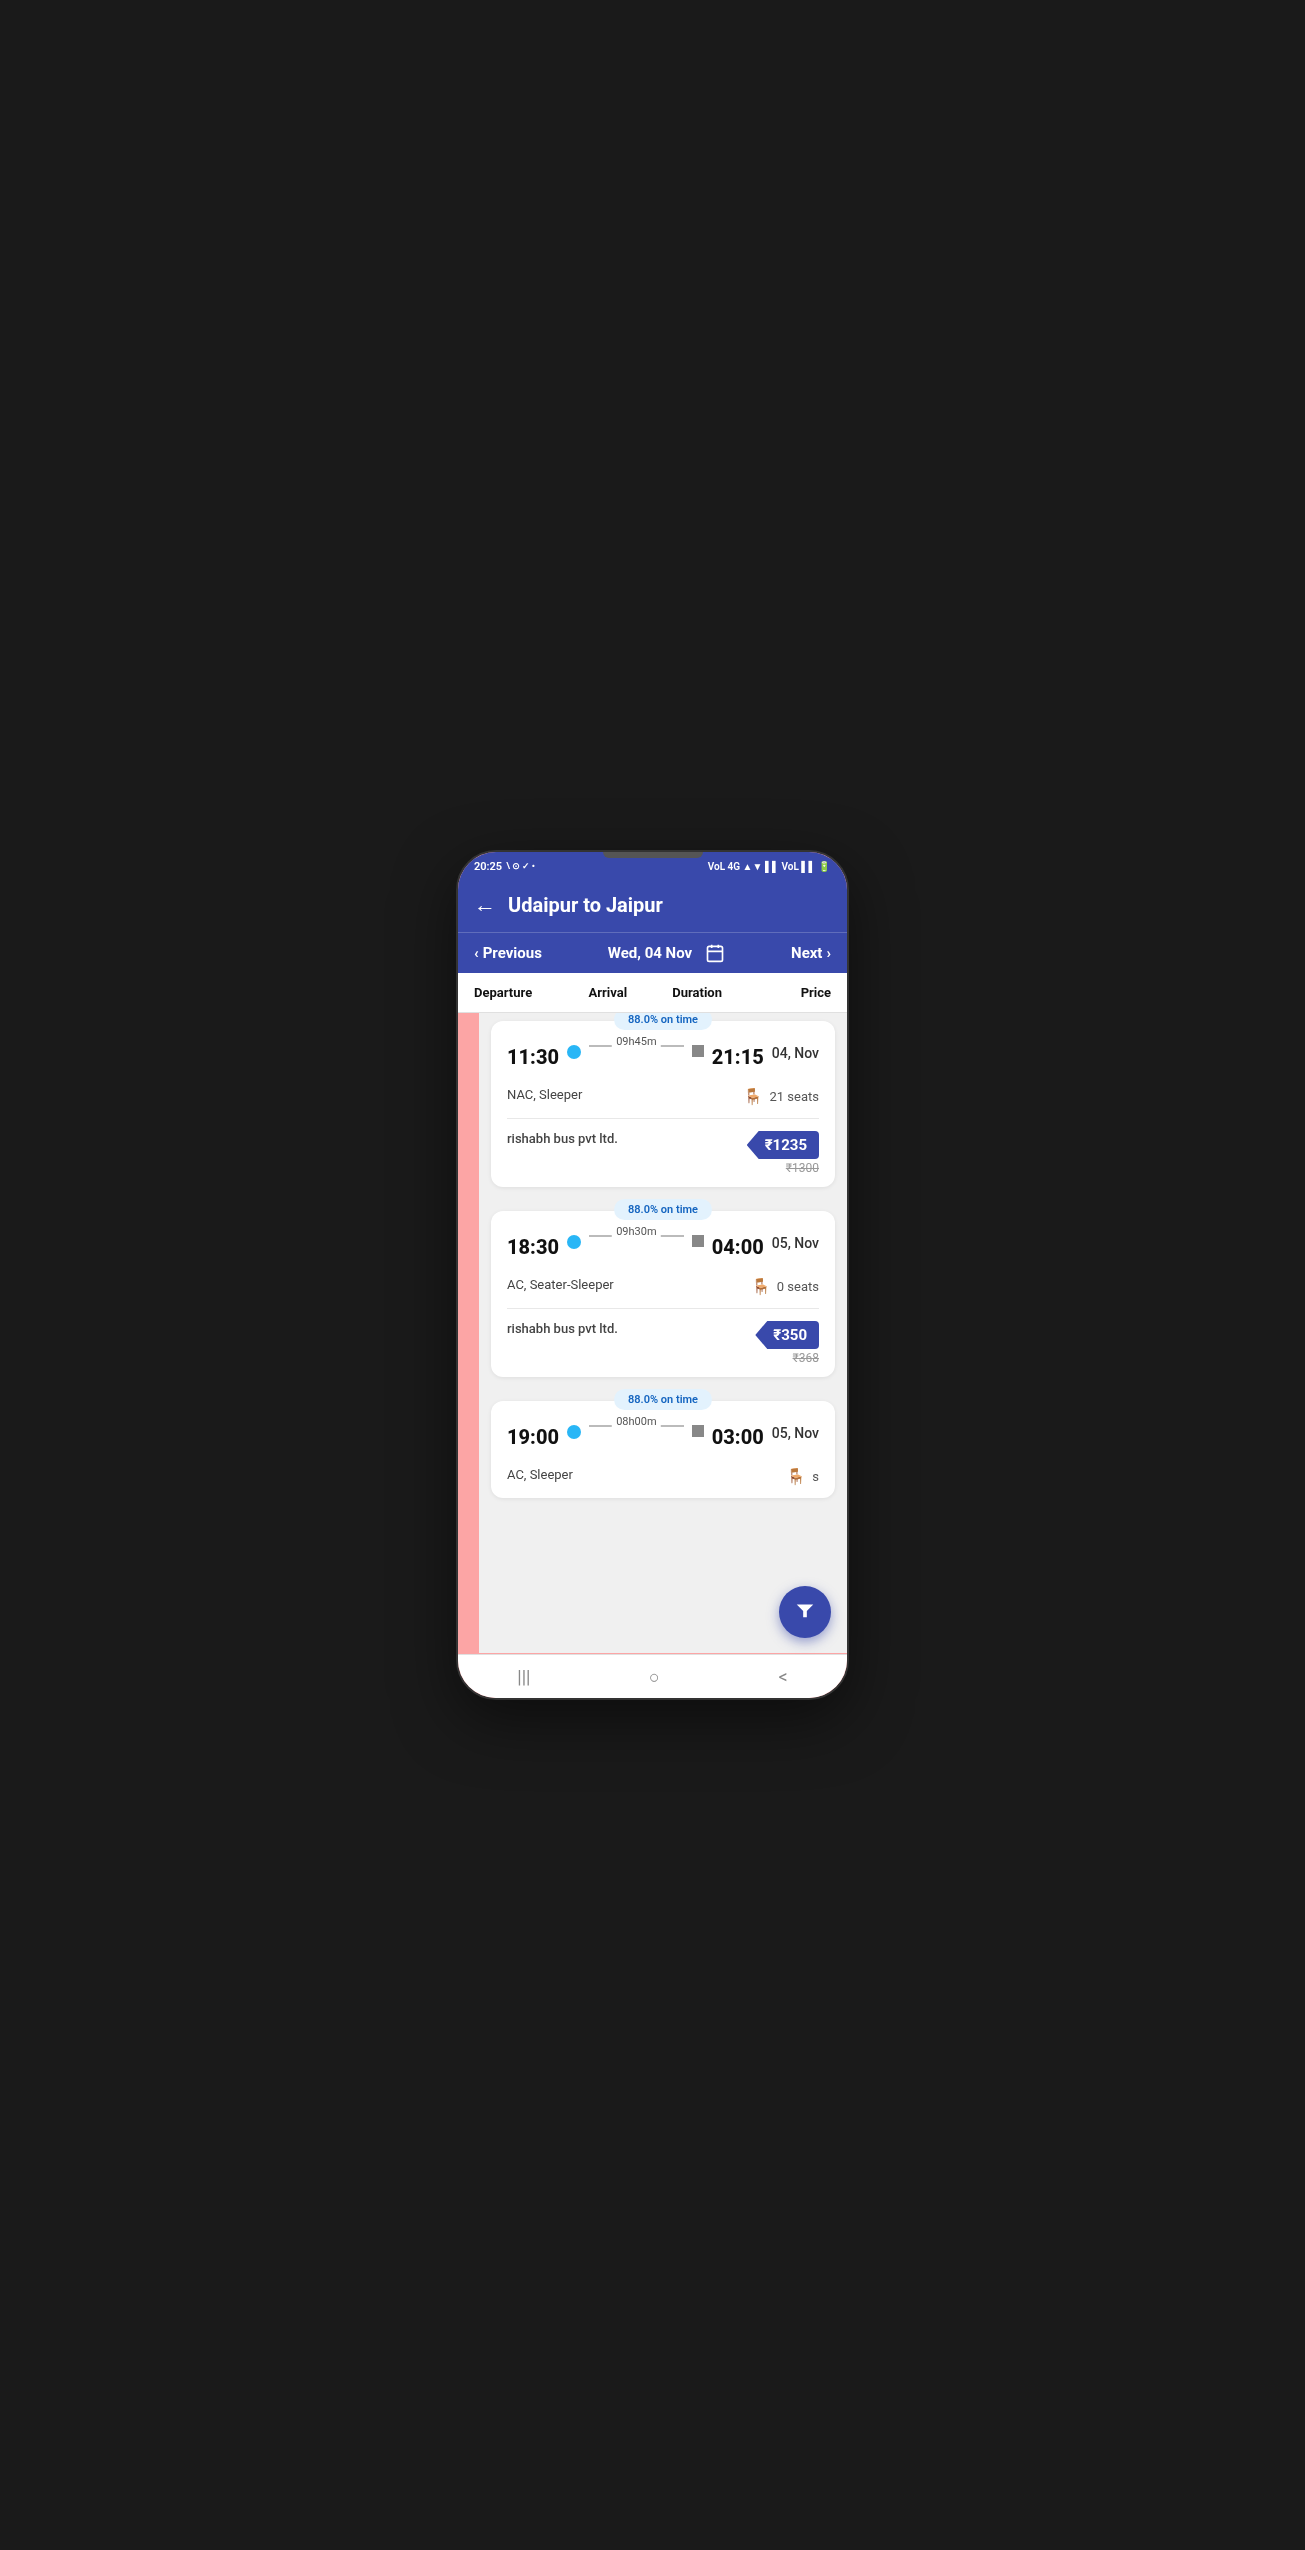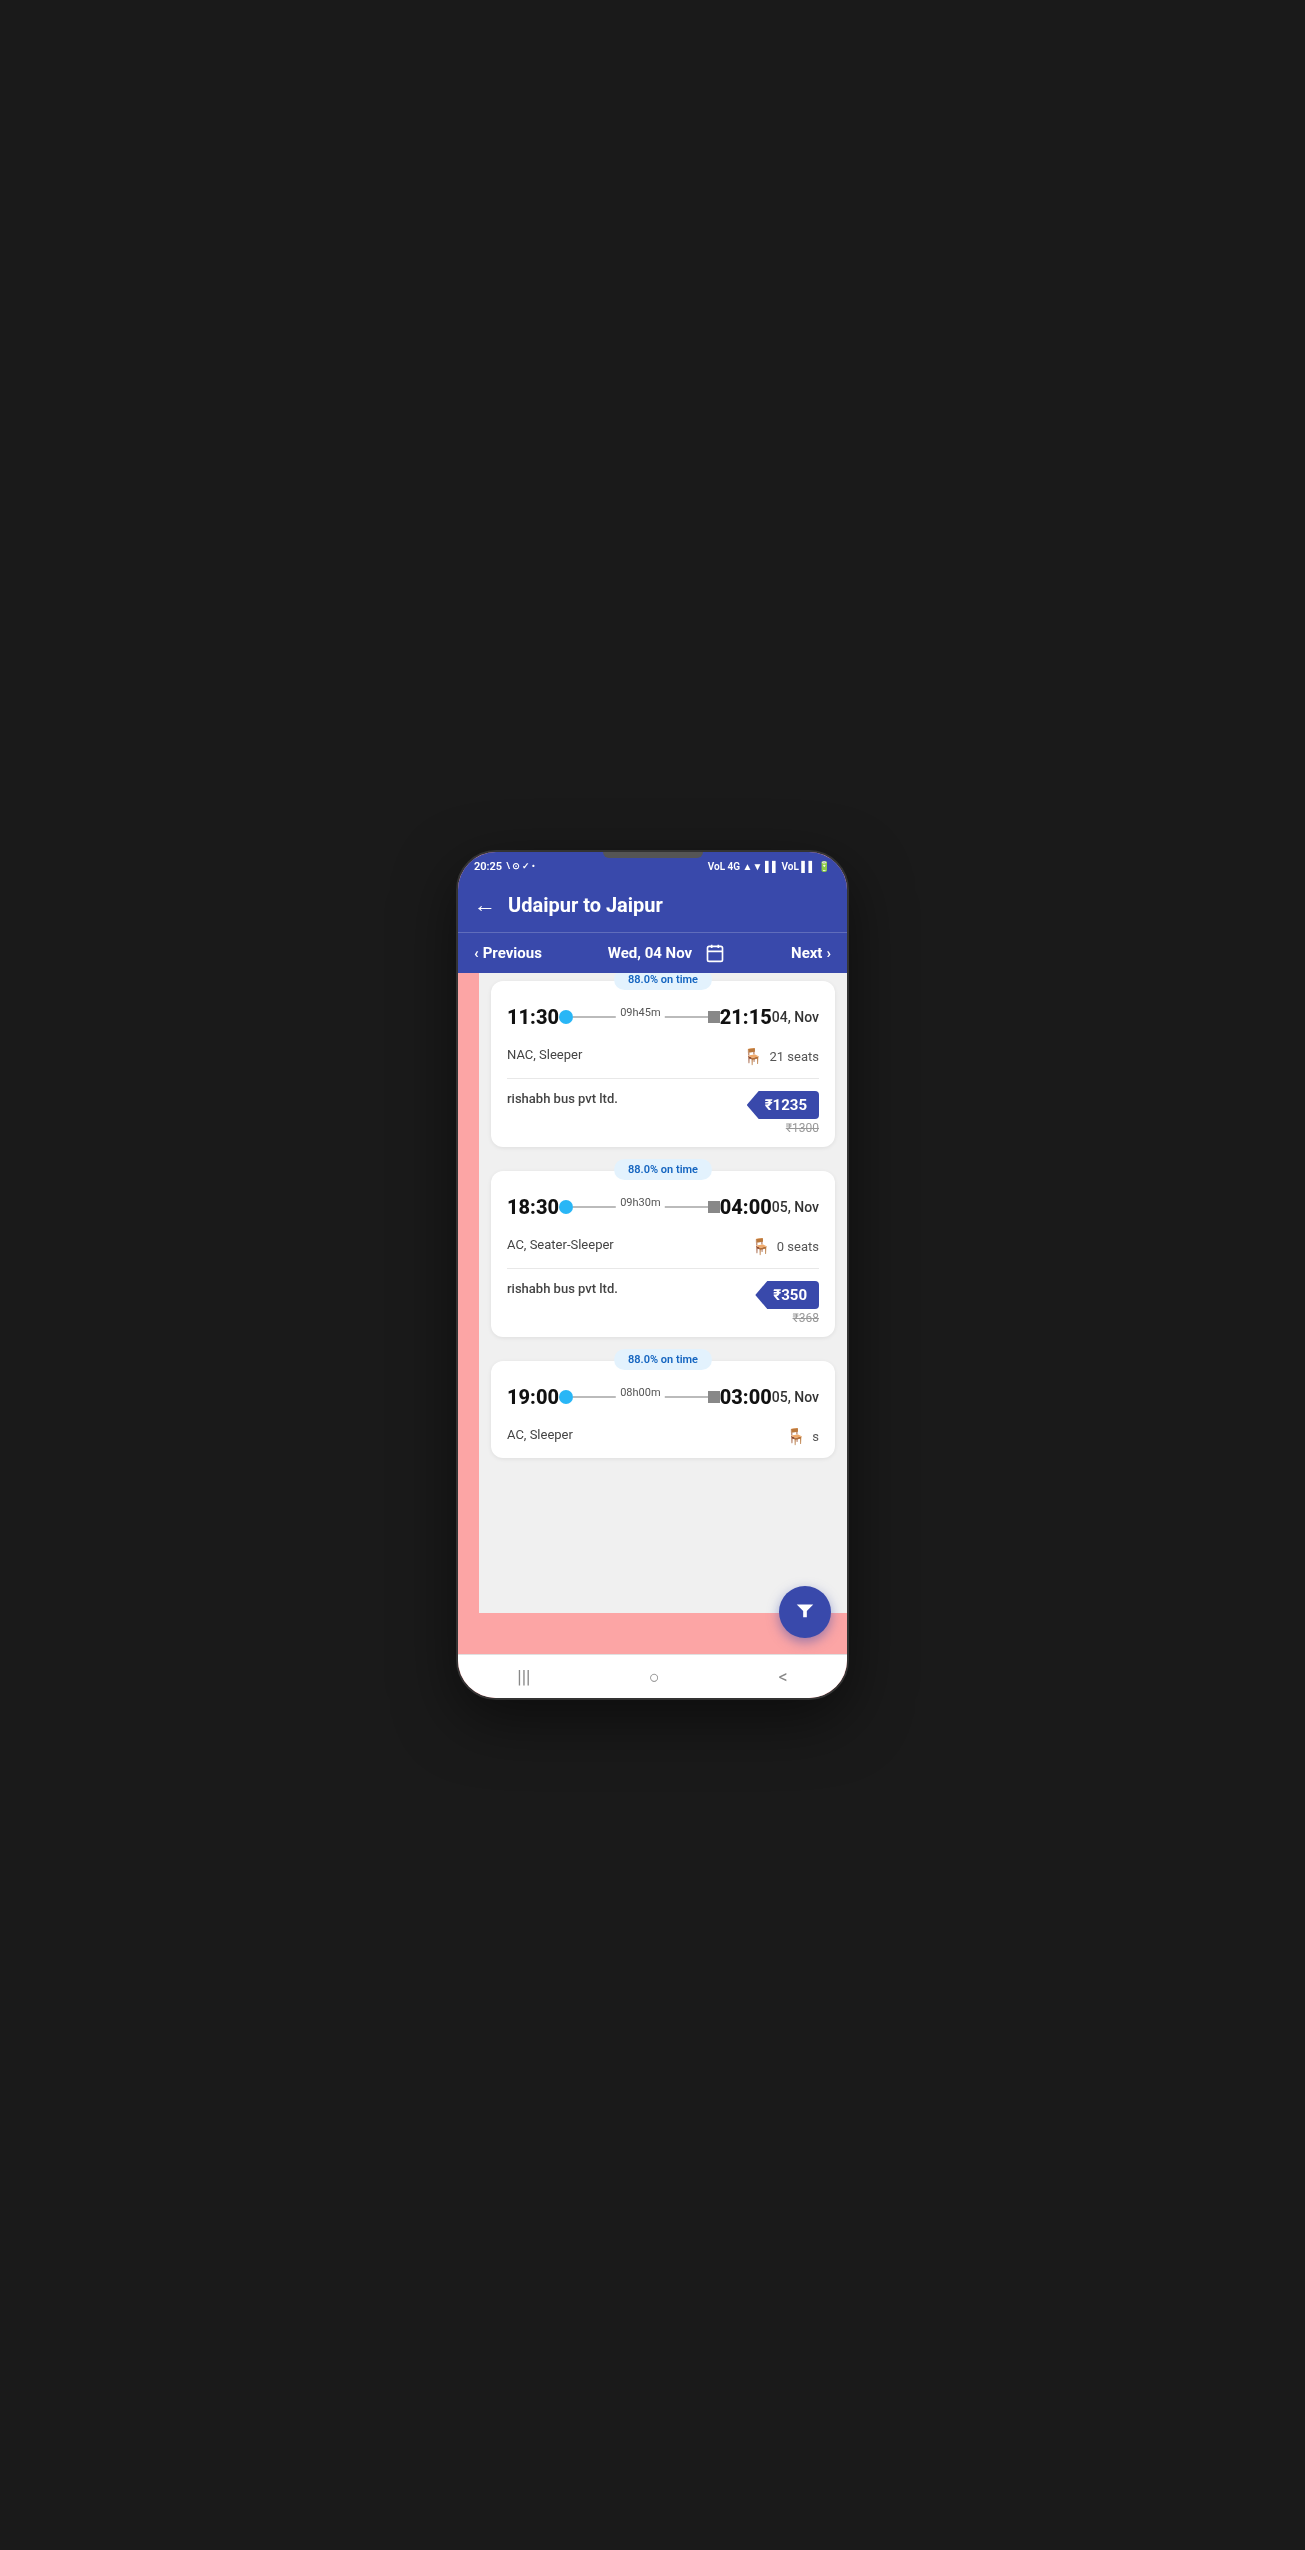--- a/index.html
+++ b/index.html
@@ -125,21 +125,21 @@
       padding: 4px 14px;
       border-radius: 20px;
       white-space: nowrap;
       z-index: 1;
     }
     .card-top {
       padding: 24px 16px 12px;
     }
     .route-row {
       display: flex;
-      align-items: center;
+      gap: 8px;
       margin-bottom: 6px;
     }
     .dep-time {
       font-size: 20px;
       font-weight: 800;
       color: #111;
     }
     .dep-dot {
       width: 14px;
       height: 14px;
@@ -319,20 +319,26 @@
         <line x1="8" y1="2" x2="8" y2="6" stroke="white" stroke-width="2"></line>
         <line x1="3" y1="10" x2="21" y2="10" stroke="white" stroke-width="2"></line>
       </svg>
     </div>
     <div class="date-nav-btn">
       <span>Next</span>
       <span>›</span>
     </div>
   </div>
 
+  <div class="table-header">
+    <span>Departure</span>
+    <span>Arrival</span>
+    <span>Duration</span>
+    <span>Price</span>
+  </div>
 
   <div class="content">
 
     <div class="bus-card">
       <div class="on-time-badge">88.0% on time</div>
       <div class="card-top">
         <div class="route-row">
           <span class="dep-time">11:30</span>
           <div class="dep-dot"></div>
           <div class="route-line">

